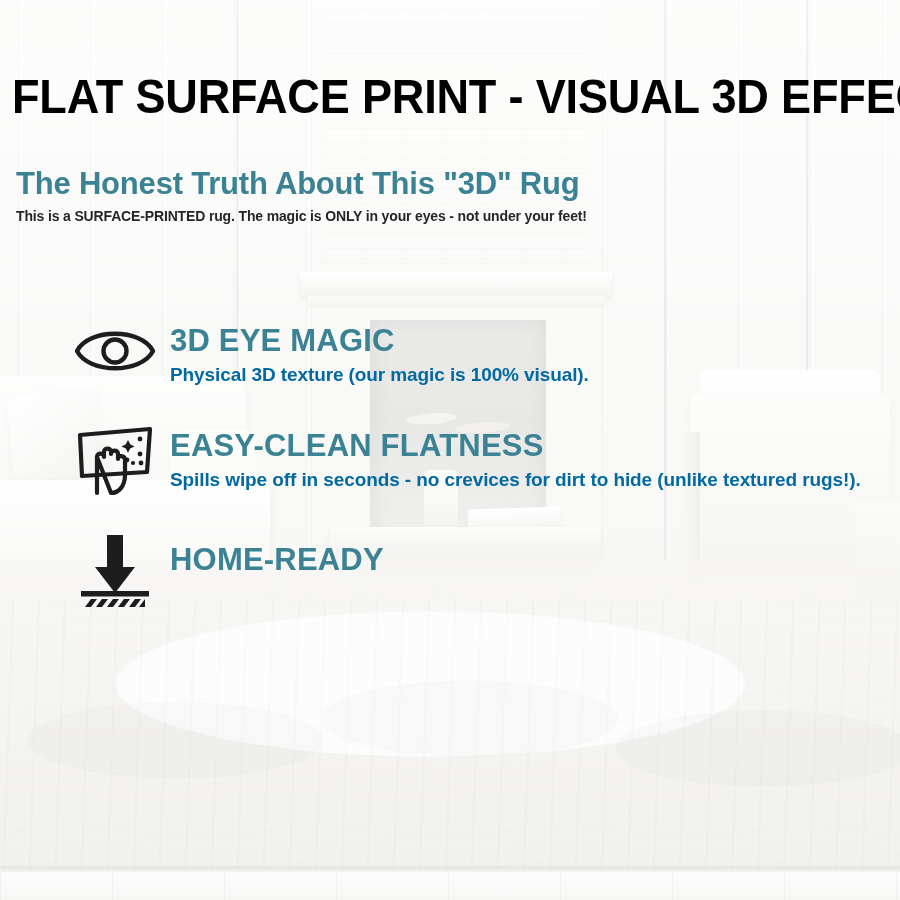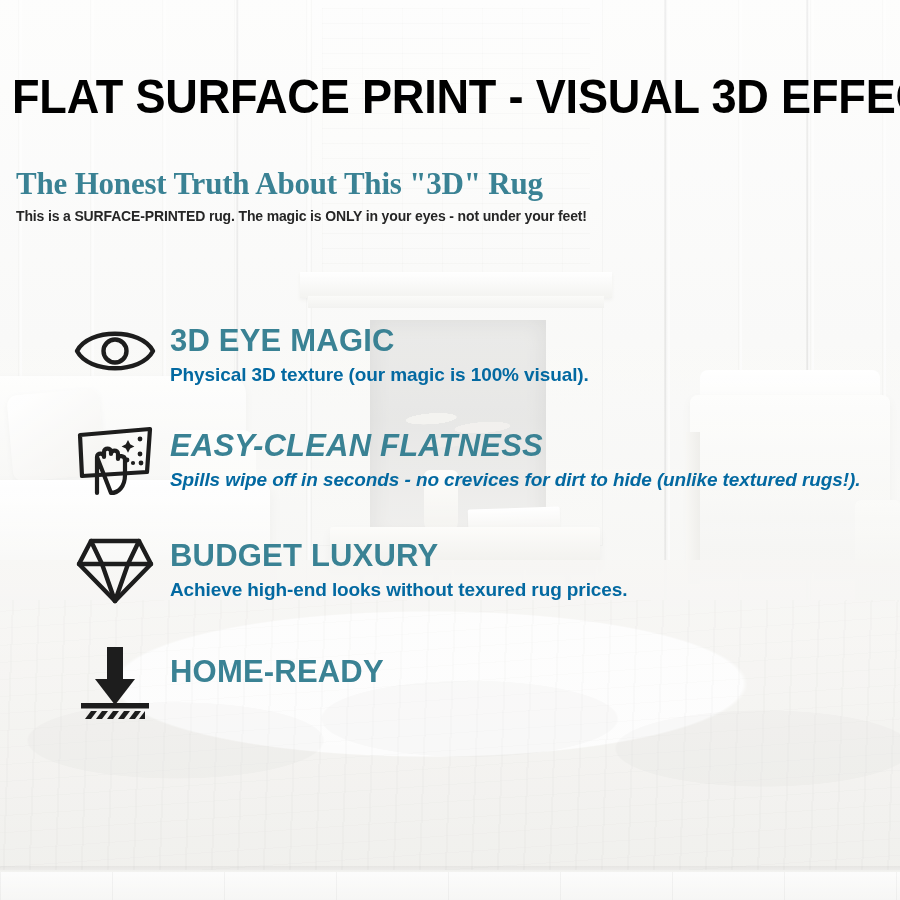--- a/index.html
+++ b/index.html
@@ -214,21 +214,20 @@
 
   .subtitle {
     position: absolute;
     left: 16px; top: 166px;
     width: 690px;
     color: #3a8294;
     font-weight: 700;
     font-size: 31px;
     line-height: 1.18;
     letter-spacing: -0.2px;
-    font-family: Liberation Serif, serif;
   }
 
   .intro {
     position: absolute;
     left: 16px; top: 206px;
     width: 848px;
     color: #262626;
     font-weight: 700;
     font-size: 14px;
     line-height: 1.48;
@@ -273,21 +272,21 @@
     color: #0369a1;
     font-weight: 700;
     font-size: 19px;
     line-height: 1.42;
     letter-spacing: -0.1px;
     max-width: 700px;
   }
 
   
   .feature.f1 { margin-bottom: 30px; }
-  .feature.f2 { margin-bottom: 24px; font-style: italic; }
+  .feature.f2 { margin-bottom: 24px; }
   .feature.f3 { margin-bottom: 34px; }
   .feature.f4 { margin-bottom: 0; }
 
   .f1 .feat-text { padding-top: 6px; }
   .f2 .feat-text { padding-top: 10px; }
   .f3 .feat-text { padding-top: 12px; }
   .f4 .feat-text { padding-top: 16px; }
 </style>
 </head>
 <body>
@@ -377,36 +376,20 @@
               <circle cx="62" cy="40" r="2.1"></circle>
             </g>
           </svg>
         </div>
         <div class="feat-text">
           <div class="feat-title">EASY-CLEAN FLATNESS</div>
           <div class="feat-desc">Spills wipe off in seconds - no crevices for dirt to hide (unlike textured rugs!).</div>
         </div>
       </div>
 
-      <div class="feature f3">
-        <div class="feat-icon">
-          <svg width="80" height="74" viewBox="0 0 80 74" fill="none">
-            <g stroke="#1d1d1d" stroke-width="4.4" stroke-linejoin="round" stroke-linecap="round" fill="none">
-              <path d="M16 10 L64 10 L76 33 L40 70 L4 33 Z"></path>
-              <path d="M4 33 L76 33"></path>
-              <path d="M16 10 L27 33 L40 70"></path>
-              <path d="M64 10 L53 33 L40 70"></path>
-            </g>
-          </svg>
-        </div>
-        <div class="feat-text">
-          <div class="feat-title">BUDGET LUXURY</div>
-          <div class="feat-desc">Achieve high-end looks without texured rug prices.</div>
-        </div>
-      </div>
 
       <div class="feature f4">
         <div class="feat-icon">
           <svg width="80" height="78" viewBox="0 0 80 78" fill="none">
             <g fill="#1d1d1d">
               <rect x="32" y="4" width="16" height="36"></rect>
               <path d="M20 36 L60 36 L40 62 Z"></path>
               <rect x="6" y="60" width="68" height="5.5"></rect>
               <g>
                 <path d="M10 76 L16 68 L22 68 L16 76 Z"></path>

